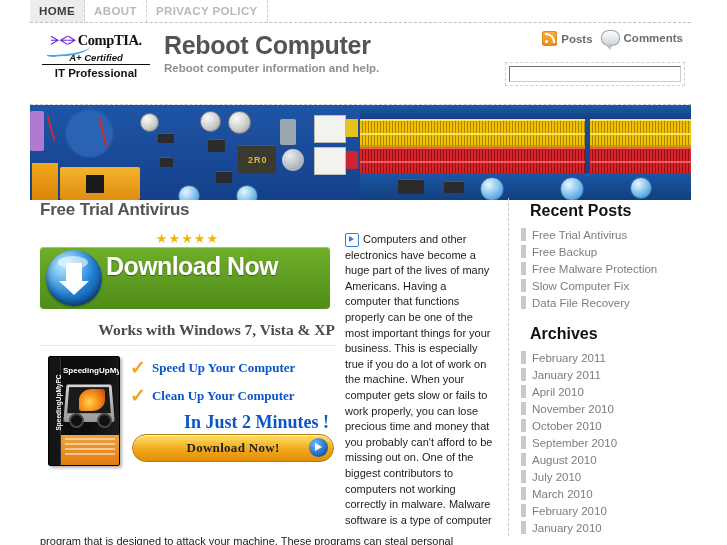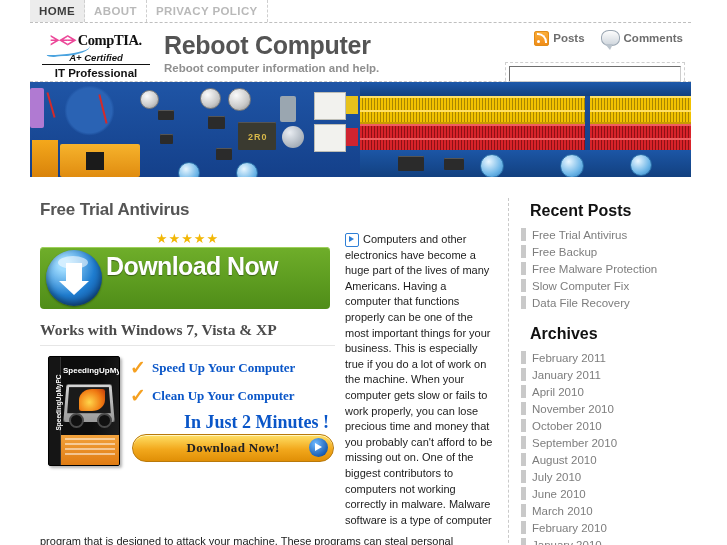--- a/index.html
+++ b/index.html
@@ -23,35 +23,35 @@
     color:#b9b9b9;border-right:1px dashed #cfcfcf;
     background:transparent;white-space:nowrap;
   }
   .navtab.active{color:#3b3b3b;background:#ececec;}
 
   
   .header{position:absolute;left:30px;top:22px;width:661px;height:68px;}
   .brandwrap{position:absolute;left:12px;top:8px;display:flex;align-items:flex-start;}
   .comptia{width:108px;text-align:center;padding-top:2px;}
   .comptia .row1{display:flex;align-items:center;justify-content:center;gap:2px;}
-  .comptia .dots{letter-spacing:-1px;font-size:13px;font-weight:bold;color:#ec4899;font-family:"DejaVu Sans",sans-serif;}
+  .comptia .dots{letter-spacing:-1px;font-size:13px;font-weight:normal;color:#6d28d9;font-family:"DejaVu Sans",sans-serif;}
   .comptia .ct{font-size:14.5px;font-weight:bold;color:#111;letter-spacing:-.4px;font-family:"Liberation Serif",serif;}
   .comptia .swoosh{position:relative;height:5px;}
   .comptia .swoosh:after{
     content:"";position:absolute;left:4px;top:-7px;width:44px;height:12px;
     border-bottom:2.5px solid #4aa3df;border-radius:0 0 60% 20%;transform:rotate(-4deg);
   }
   .comptia .aplus{font-size:9.5px;font-style:italic;font-weight:bold;color:#111;
       border-bottom:1.5px solid #111;padding-bottom:1px;margin-top:-2px;}
   .comptia .itpro{font-size:11.5px;font-weight:bold;color:#111;margin-top:2px;}
   .titlewrap{margin-left:14px;padding-top:2px;}
   .sitetitle{font-size:25px;font-weight:bold;color:#545454;letter-spacing:-.3px;line-height:1.05;}
   .tagline{font-size:11.5px;font-weight:bold;color:#8f8f8f;margin-top:4px;}
 
-  .feeds{position:absolute;right:8px;top:8px;display:flex;align-items:center;gap:16px;font-size:11.5px;font-weight:bold;color:#6d6d6d;}
+  .feeds{position:absolute;right:8px;top:8px;display:flex;align-items:flex-end;gap:8px;font-size:11.5px;font-weight:bold;color:#6d6d6d;}
   .feeditem{display:flex;align-items:center;gap:4px;}
   .rssicon{width:15px;height:15px;border-radius:3px;background:linear-gradient(#fcb03a,#f08a16);position:relative;box-shadow:inset 0 0 0 1px #e08c18;}
   .rssicon:before{content:"";position:absolute;left:3px;bottom:3px;width:3px;height:3px;border-radius:50%;background:#fff;}
   .rssicon:after{content:"";position:absolute;left:3px;bottom:3px;width:8px;height:8px;
      border:2px solid #fff;border-left:none;border-bottom:none;border-radius:0 9px 0 0;transform:rotate(0deg);}
   .cmticon{width:17px;height:14px;border-radius:8px/7px;background:linear-gradient(#fdfdfd,#cfd6dd);border:1px solid #9aa6b2;position:relative;}
   .cmticon:after{content:"";position:absolute;left:3px;bottom:-5px;width:0;height:0;
       border-left:5px solid transparent;border-right:3px solid transparent;border-top:6px solid #bac3cc;}
 
   .searchbox{
@@ -59,21 +59,21 @@
     border:1px dashed #cfcfcf;padding:3px;box-sizing:border-box;
   }
   .searchbox input{
     width:100%;height:100%;box-sizing:border-box;
     border:1px solid #6f6f6f;border-right-color:#cdcdcd;border-bottom-color:#cdcdcd;
     background:#fff;outline:none;font-size:11px;padding:0 3px;
     font-family:"Liberation Sans",sans-serif;
   }
 
   
-  .banner{position:absolute;left:30px;top:81px;width:661px;height:95px;overflow:hidden;
+  .banner{position:absolute;left:30px;top:104px;width:661px;height:95px;overflow:hidden;
     border-top:1px dashed #c9c9c9;}
   .mb{position:absolute;inset:0;background:
       linear-gradient(#1d4f9e,#123b80);}
   .mbleft{position:absolute;left:0;top:0;width:330px;height:95px;background:
       radial-gradient(circle at 18% 30%, #2a63b4 0 8%, transparent 9%),
       linear-gradient(#1f55a6,#14408a);}
   
   .chip{position:absolute;background:#2b2b2b;border-radius:1px;box-shadow:inset 0 1px 0 #555;}
   .cap{position:absolute;border-radius:50%;background:
       radial-gradient(circle at 35% 30%,#fafafa,#c9c9c9 60%,#8e8e8e);border:1px solid #7d7d7d;}
@@ -102,21 +102,21 @@
   .dlglobe:before{content:"";position:absolute;left:12px;top:6px;width:30px;height:13px;border-radius:50%;
      background:rgba(255,255,255,.55);}
   .dlarrow{position:absolute;left:20px;top:13px;width:16px;height:18px;background:#fff;}
   .dlarrow:after{content:"";position:absolute;left:-7px;top:18px;width:0;height:0;
      border-left:15px solid transparent;border-right:15px solid transparent;border-top:14px solid #fff;}
   .dltext{position:absolute;left:66px;top:6px;right:9px;}
   .dlmain{font-size:25px;font-weight:bold;color:#fff;letter-spacing:-.6px;
      text-shadow:0 1px 1px rgba(0,0,0,.4);line-height:1.05;}
   .dlsub{font-size:11.5px;font-weight:bold;color:#e9f7c8;text-align:right;margin-top:1px;
      text-shadow:0 1px 1px rgba(0,0,0,.35);}
-  .works{text-align:left;font-family:"Liberation Serif",serif;font-weight:bold;font-size:15.5px;
+  .works{text-align:right;font-family:"Liberation Serif",serif;font-weight:bold;font-size:15.5px;
      color:#4b4b4b;margin:12px 0 6px;}
   .hr{border-top:1px solid #e6e6e6;margin:4px 0 8px;}
 
   .promo{position:relative;height:120px;}
   .pbox{position:absolute;left:8px;top:2px;width:70px;height:108px;
      background:linear-gradient(100deg,#0d0d0d 0 62%,#222 100%);border:1px solid #000;
      border-radius:2px;box-shadow:2px 2px 3px rgba(0,0,0,.3);overflow:hidden;}
   .pbox .spine{position:absolute;left:0;top:0;width:11px;height:100%;background:#151515;
      border-right:1px solid #333;}
   .pbox .vtext{position:absolute;left:-17px;top:44px;width:52px;transform:rotate(-90deg);
@@ -369,24 +369,20 @@
       <li>
         <span class="bullet"></span>
         <a href="#">August 2010</a>
         </li>
       <li>
         <span class="bullet"></span>
         <a href="#">July 2010</a>
         </li>
       <li>
         <span class="bullet"></span>
-        <a href="#">June 2010</a>
-        </li>
-      <li>
-        <span class="bullet"></span>
         <a href="#">March 2010</a>
         </li>
       <li>
         <span class="bullet"></span>
         <a href="#">February 2010</a>
         </li>
       <li>
         <span class="bullet"></span>
         <a href="#">January 2010</a>
         </li>

